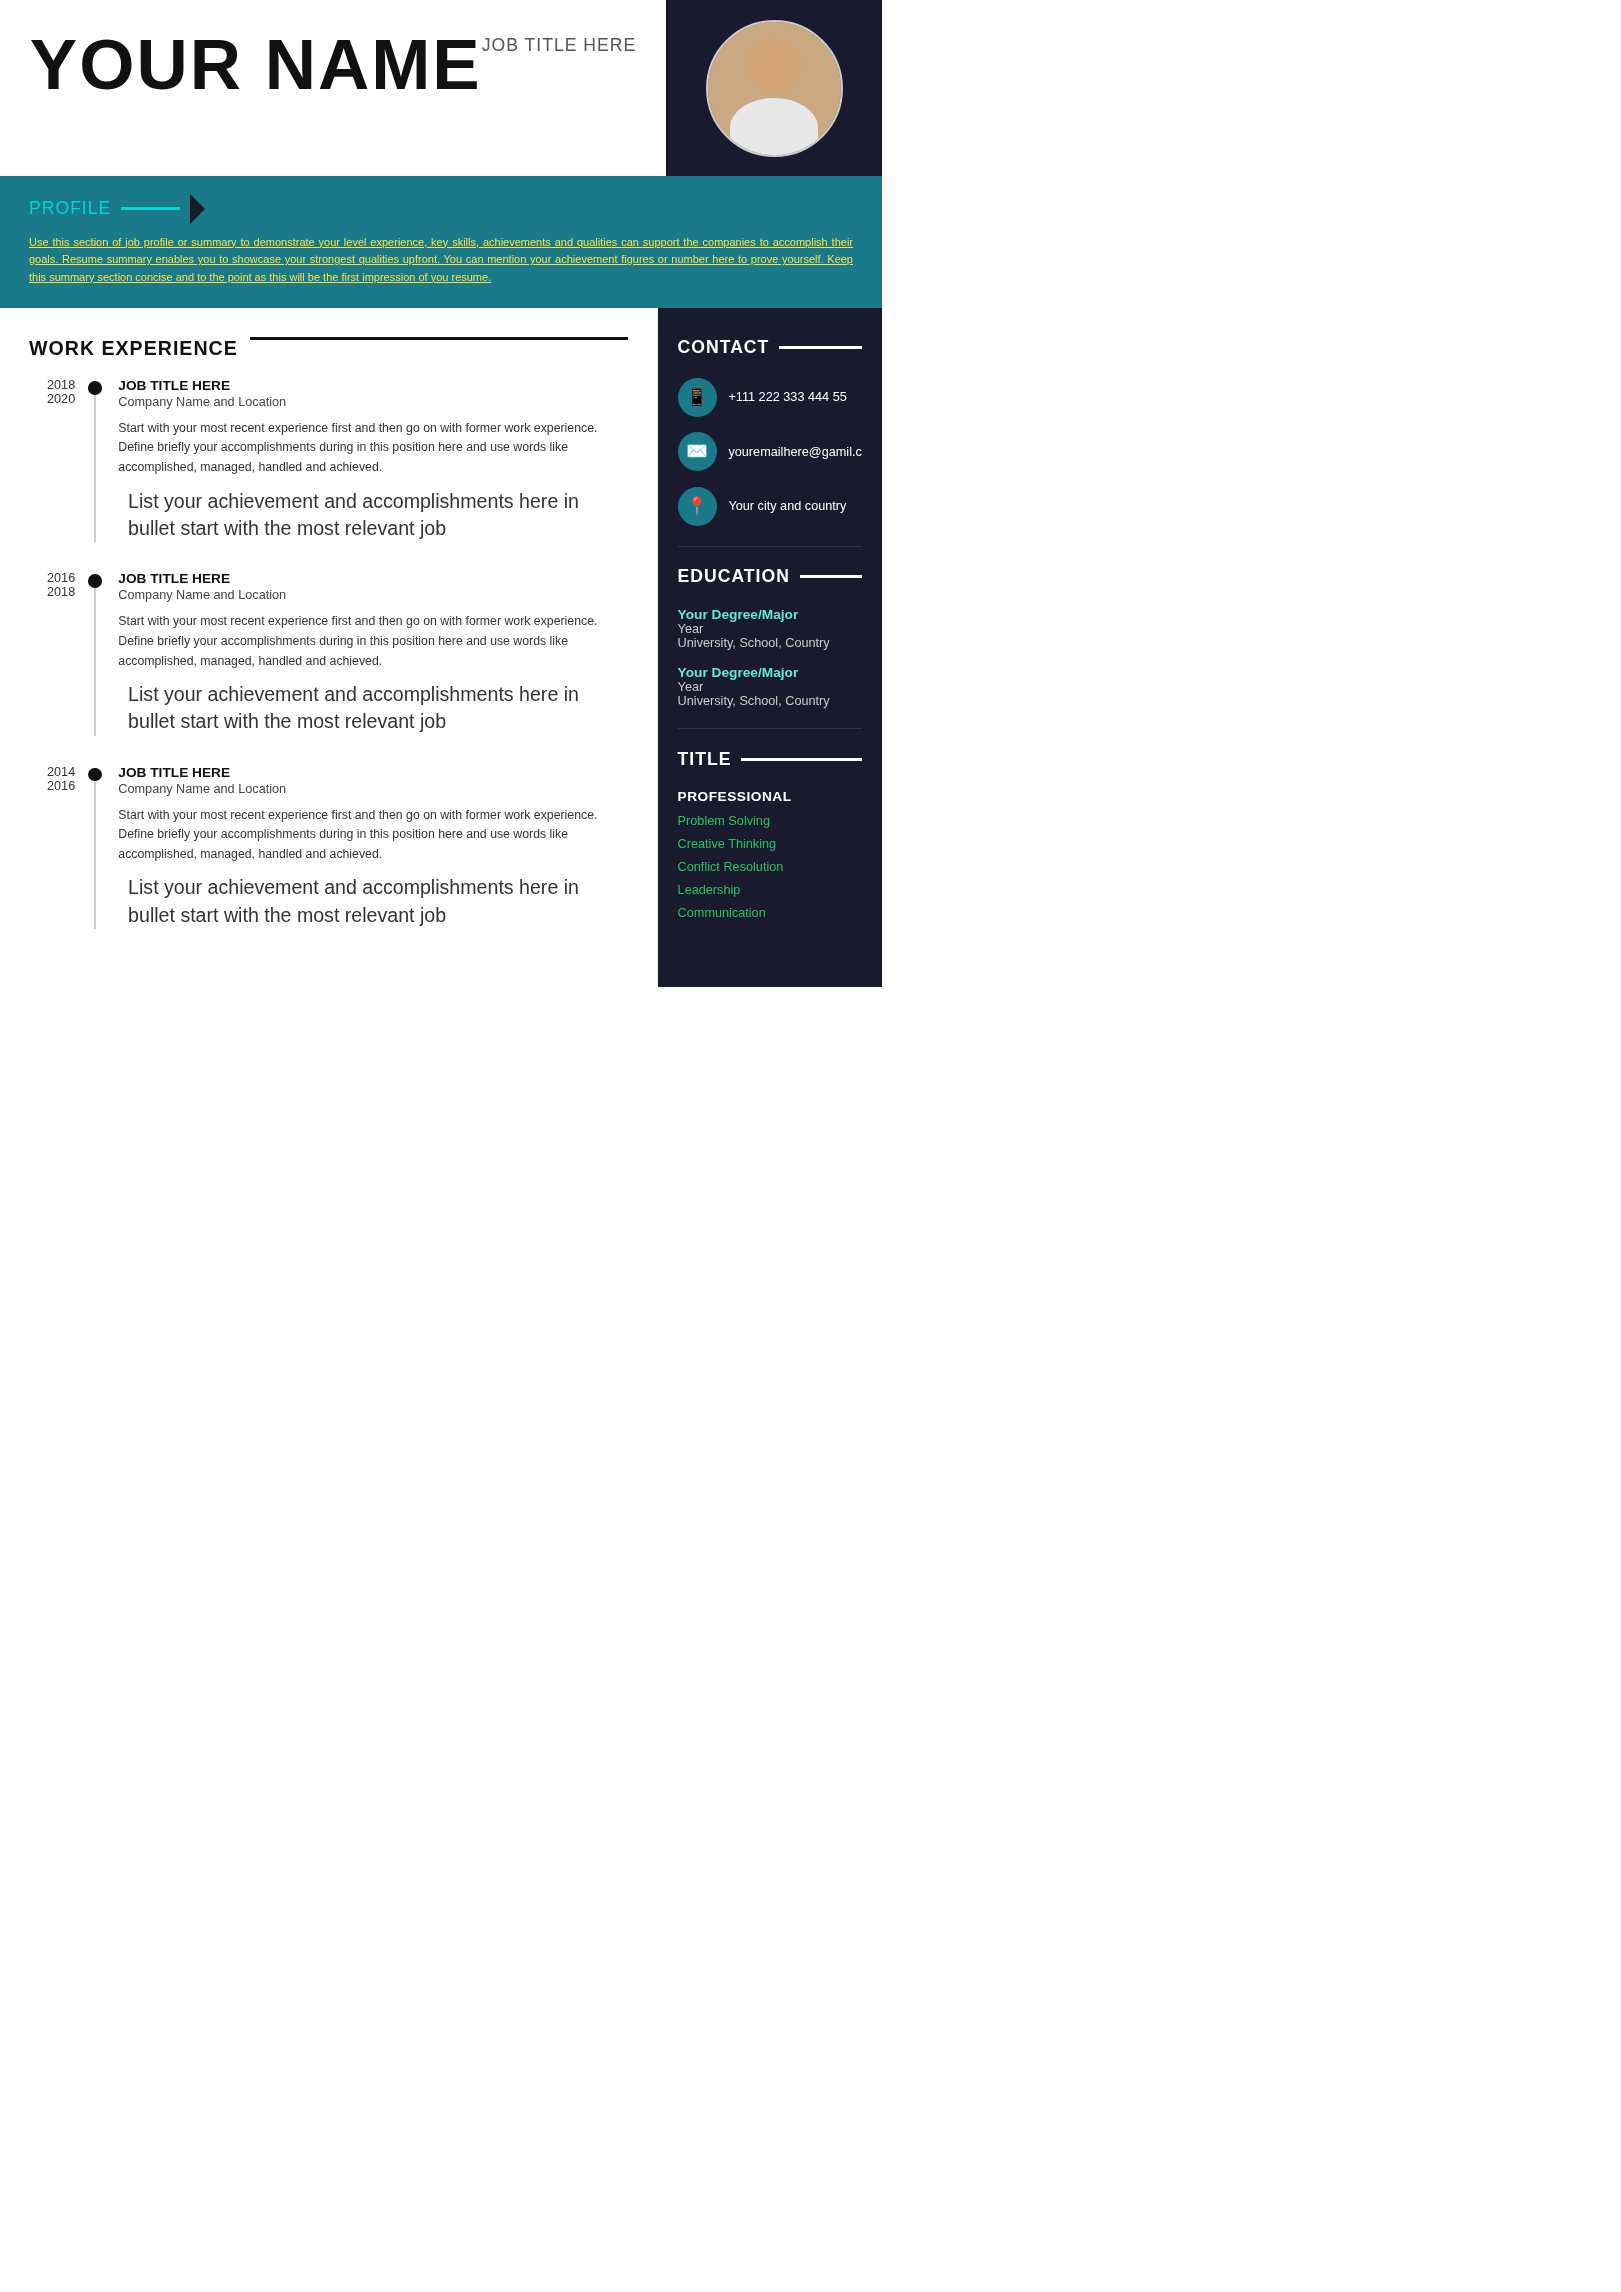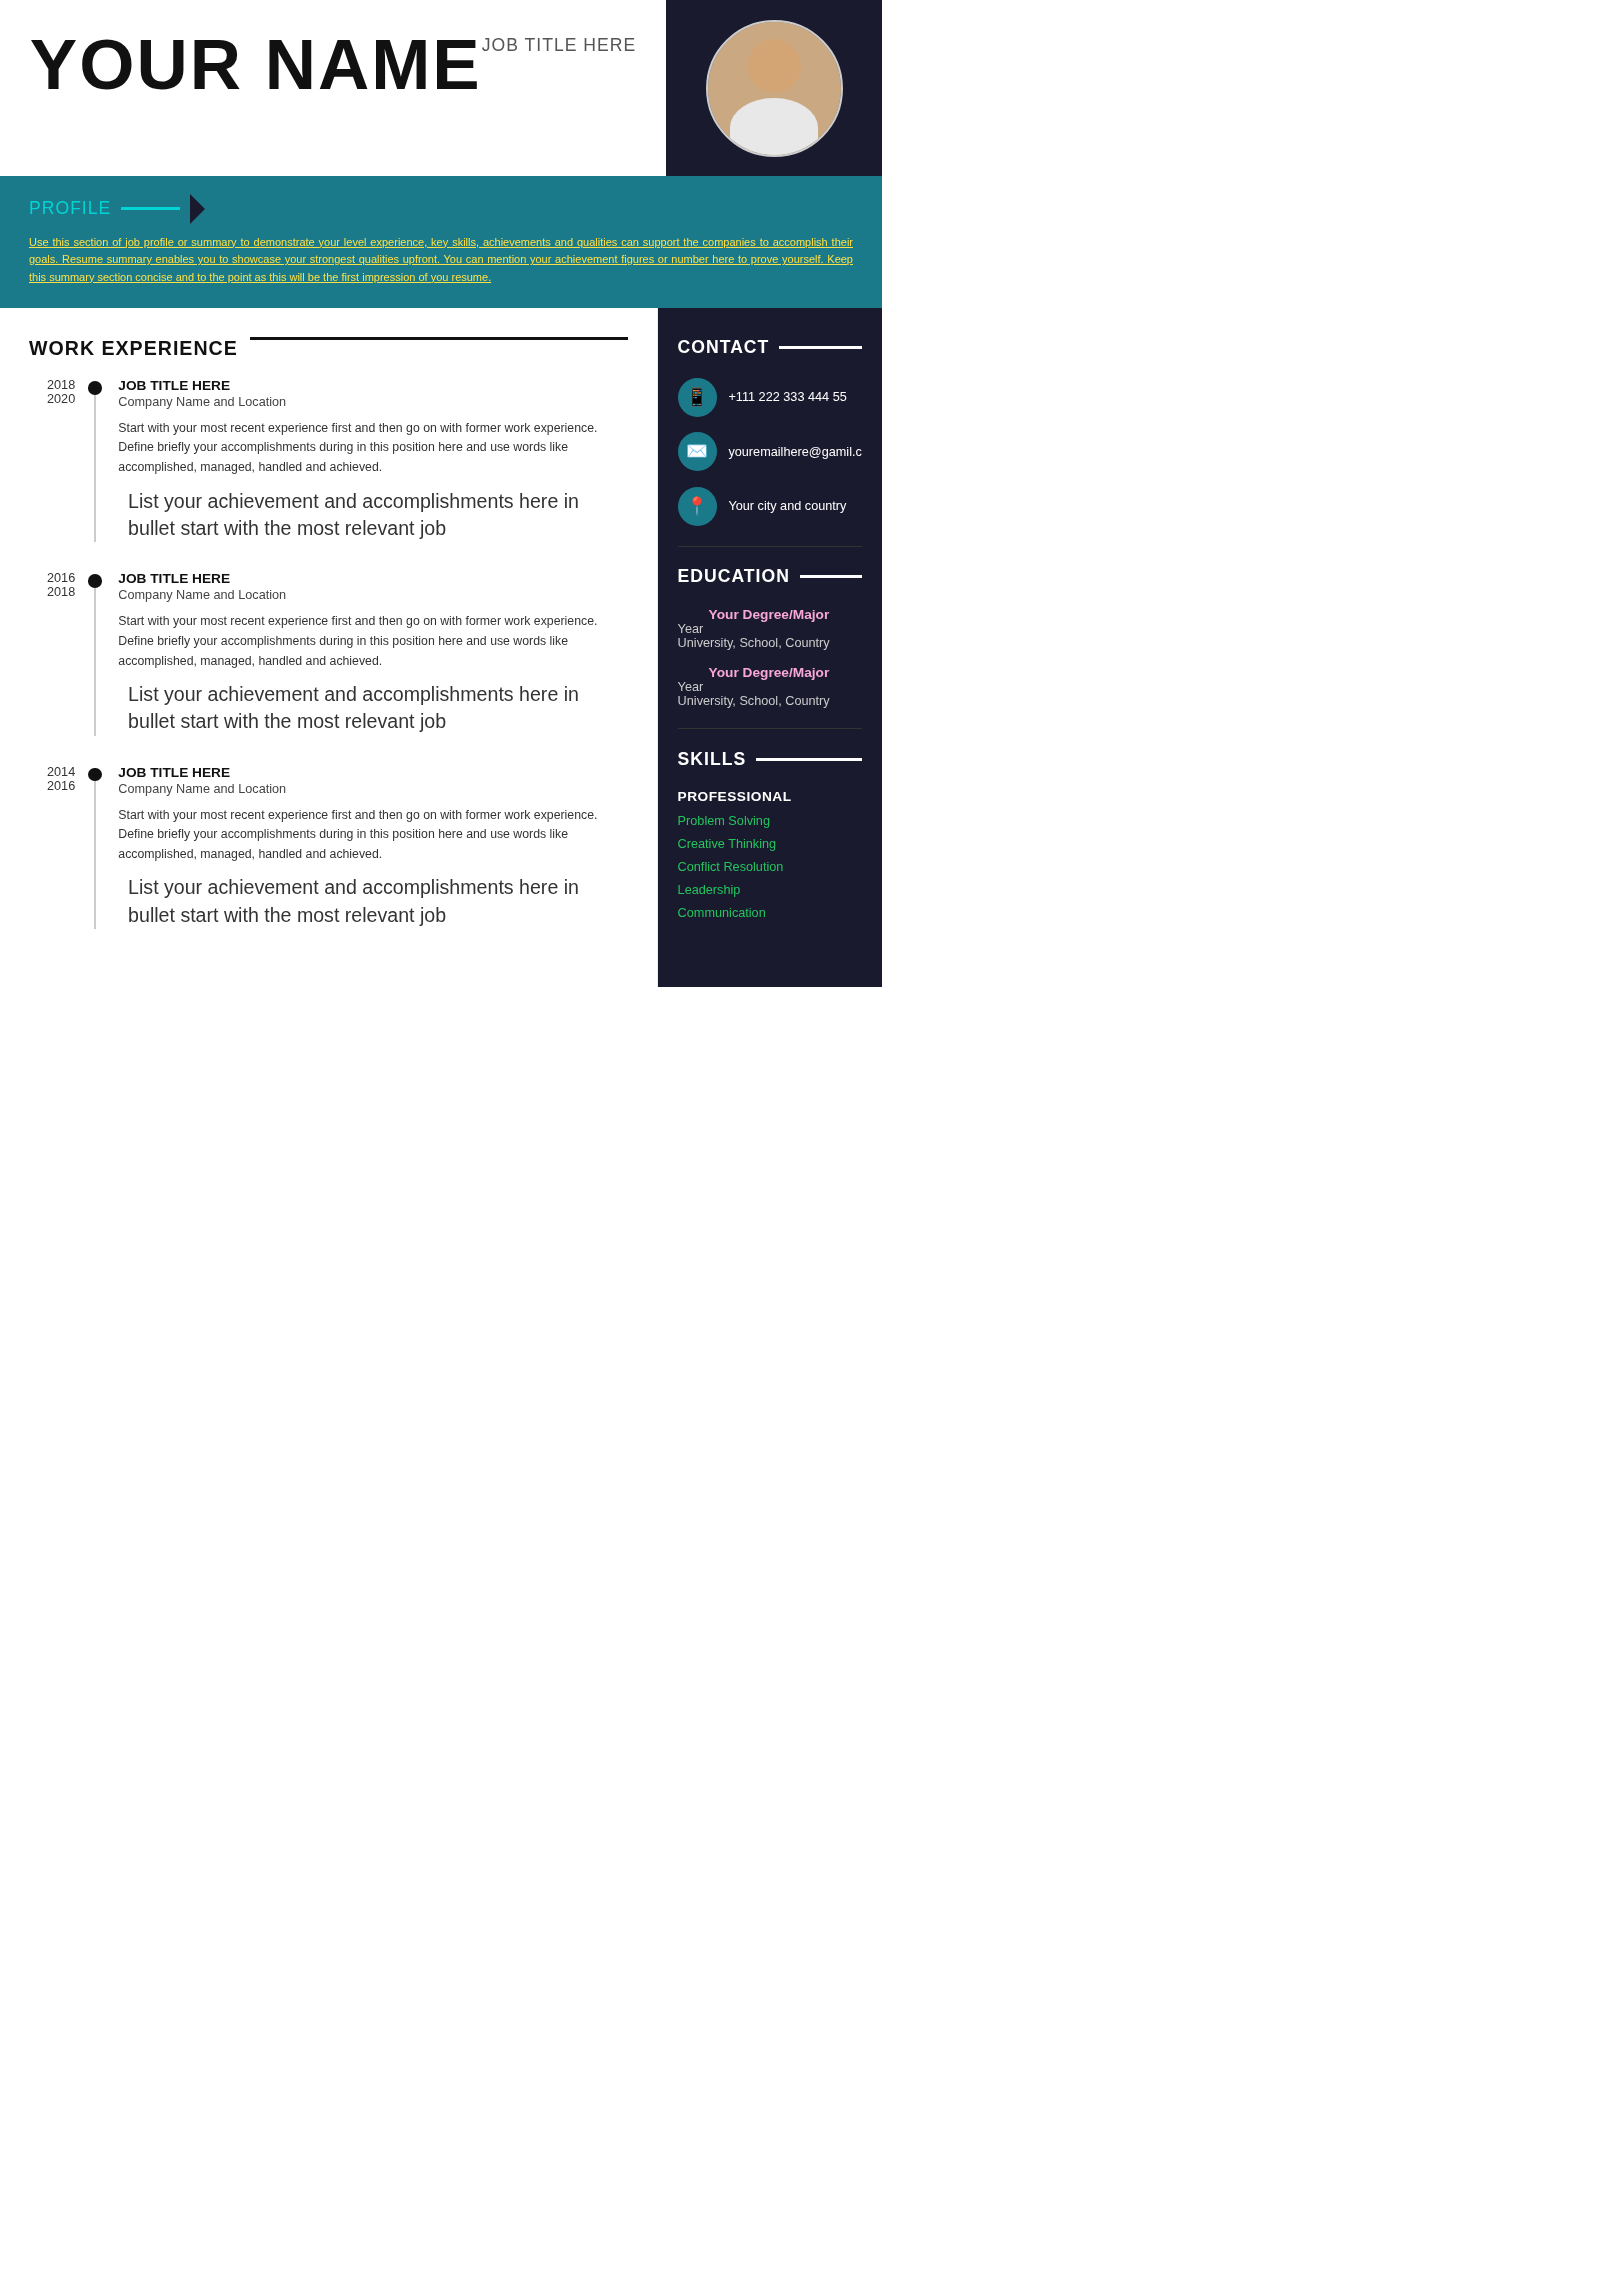--- a/index.html
+++ b/index.html
@@ -282,22 +282,21 @@
       margin: 19.6px 0;
     }
 
     
     .edu-entry {
       margin-bottom: 15.7px;
     }
     .edu-degree {
       font-size: 13.7px;
       font-weight: 800;
-      color: #f9a8d4;
-      margin-left: 31px;
+      color: #5eead4;
     }
     .edu-year {
       font-size: 12.7px;
       color: #ccc;
     }
     .edu-school {
       font-size: 12.7px;
       color: #ccc;
     }
 
@@ -440,21 +439,21 @@
 
     <div class="edu-entry">
       <div class="edu-degree">Your Degree/Major</div>
       <div class="edu-year">Year</div>
       <div class="edu-school">University, School, Country</div>
     </div>
 
     <div class="right-divider"></div>
 
     <div class="right-section-heading">
-      <span class="right-section-heading-text">SKILLS</span>
+      <span class="right-section-heading-text">TITLE</span>
       <span class="right-section-heading-line"></span>
     </div>
 
     <div>
       <div class="skills-category">PROFESSIONAL</div>
       <ul class="skills-list">
         <li>Problem Solving</li>
         <li>Creative Thinking</li>
         <li>Conflict Resolution</li>
         <li>Leadership</li>

